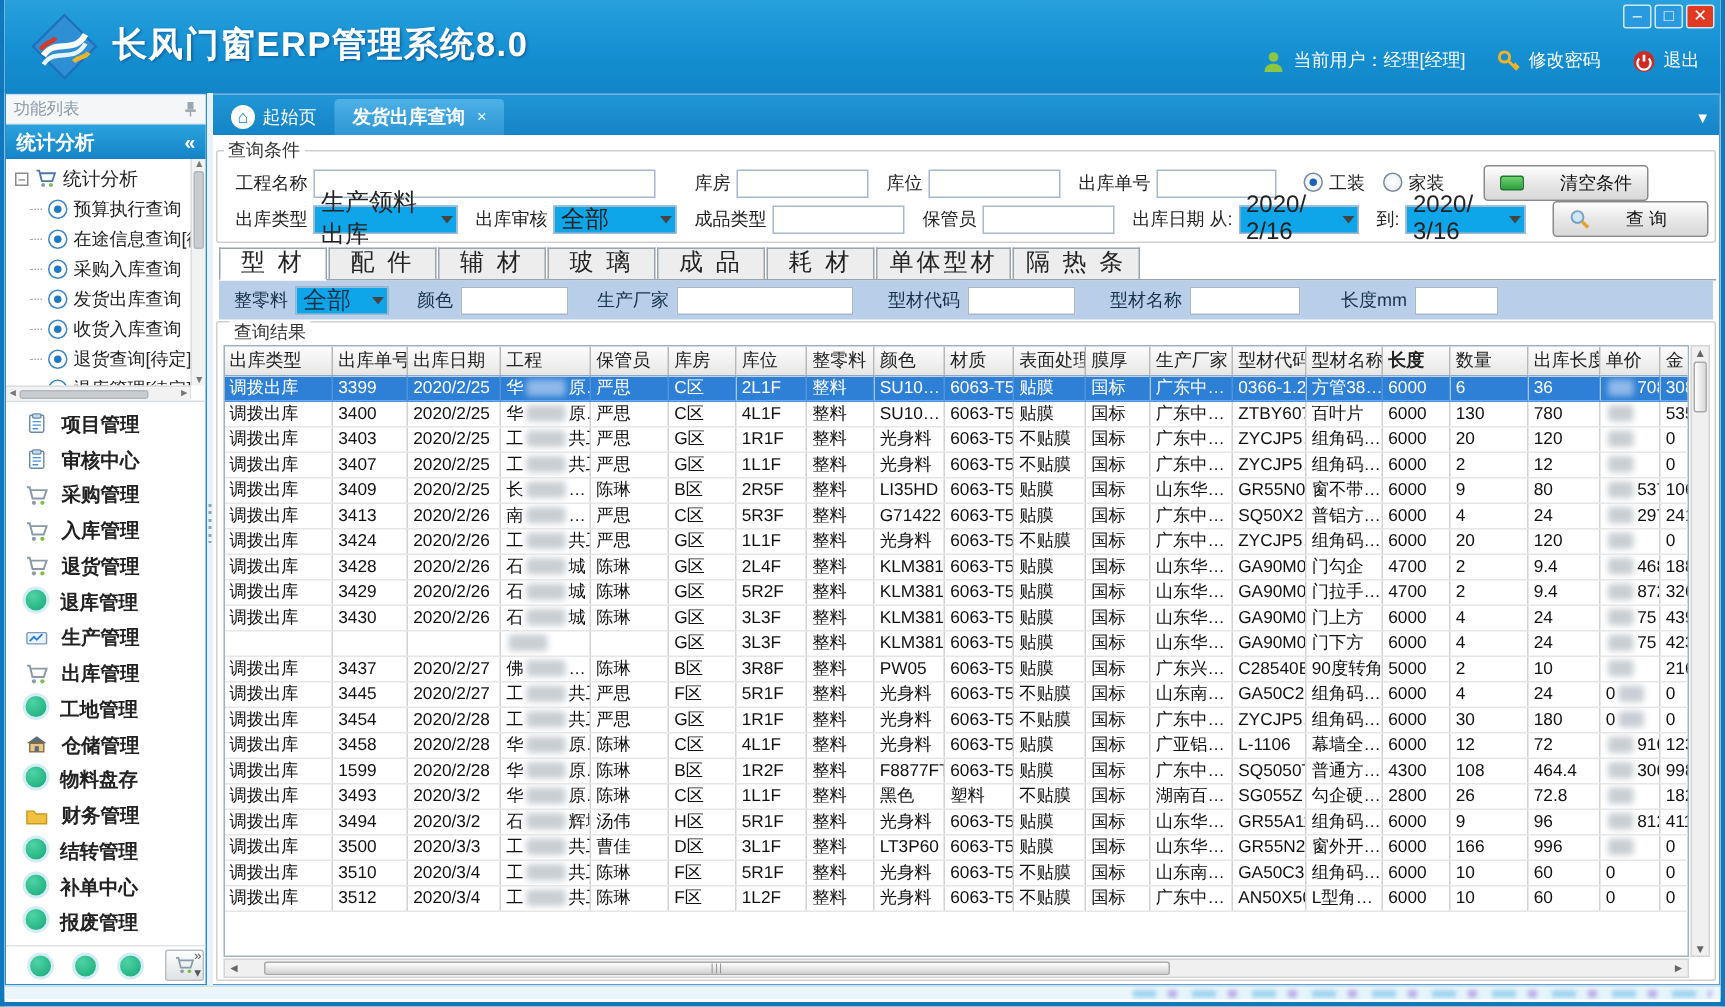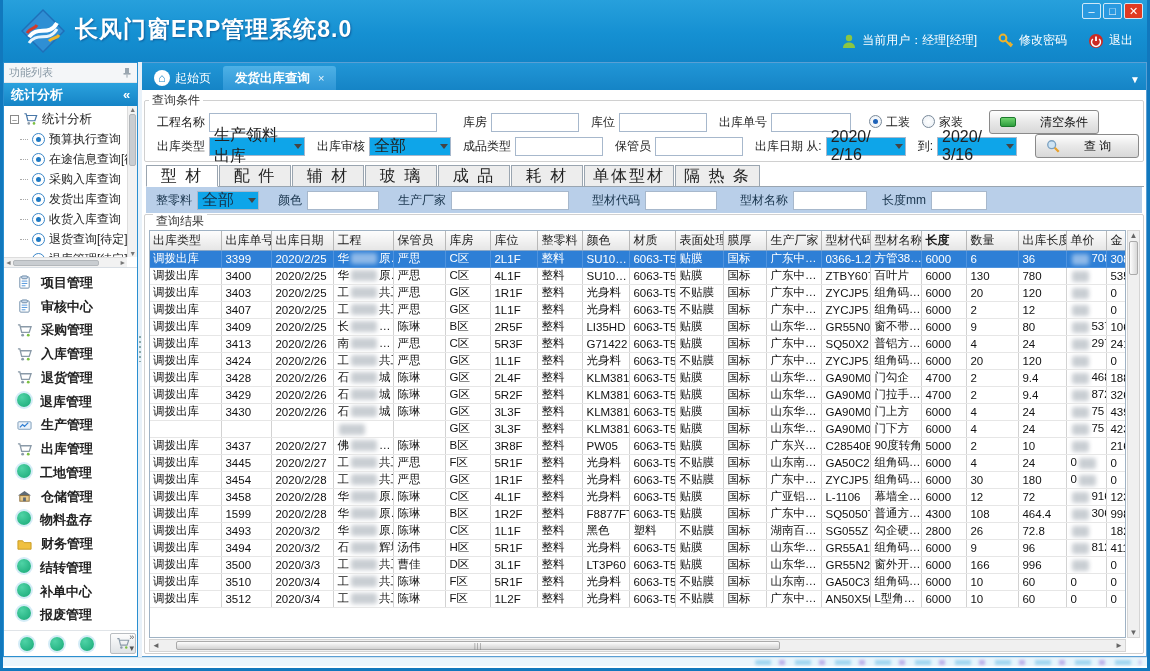--- a/index.html
+++ b/index.html
@@ -455,21 +455,21 @@
               <i class="arr"></i>
             </span>
           <span style="margin-left:14px">颜色</span>
           <input class="tin" style="width: 72px;" value="">
           <span style="margin-left:14px">生产厂家</span>
           <input class="tin" style="width: 118px;" value="">
           <span style="margin-left:18px">型材代码</span>
           <input class="tin" style="width: 72px;" value="">
           <span style="margin-left:18px">型材名称</span>
           <input class="tin" style="width: 74px;" value="">
-          <span style="margin-left:10px">长度mm</span>
+          <span style="margin-left:22px">长度mm</span>
           <input class="tin" style="width: 56px;" value="">
         </div>
 
         <div class="results">
           <span class="rlegend">查询结果</span>
           <div class="tablebox">
             <table class="grid">
               <thead>
                   <tr>
                     <th style="width: 72px;">出库类型</th>

